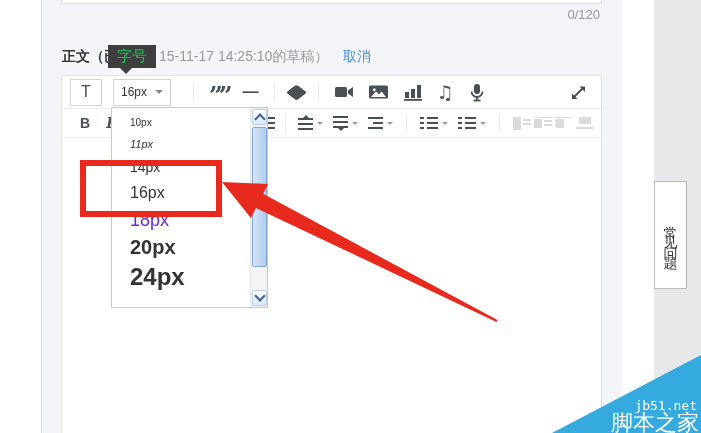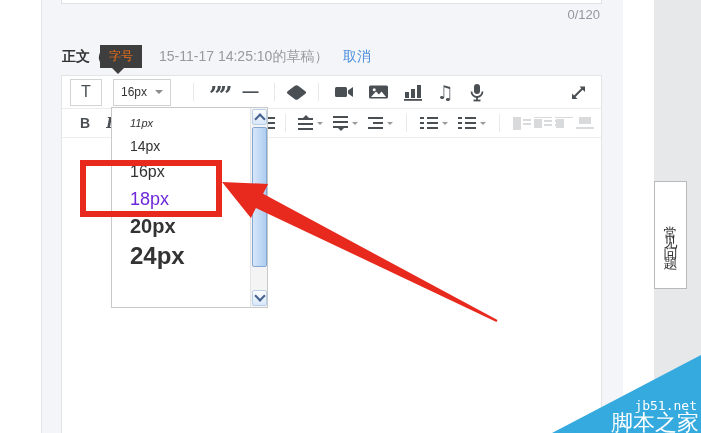--- a/index.html
+++ b/index.html
@@ -13,21 +13,21 @@
   .right-gray{position:absolute;left:654px;top:0;width:47px;height:433px;background:#e7e8ea;}
   
   .title-input{position:absolute;left:61px;top:-10px;width:539px;height:12px;background:#fff;border:1px solid #dfe1e5;}
   .counter{position:absolute;left:480px;top:7px;width:120px;text-align:right;font-size:13px;color:#9296a0;}
   
   .seg{position:absolute;top:48px;font-size:14px;white-space:nowrap;}
   .seg-prefix{left:62px;color:#999;}
   .seg-prefix b{color:#333;font-weight:bold;}
   .seg-date{left:159px;color:#999;}
   .seg-cancel{left:343px;color:#4a90dc;cursor:pointer;}
-  .tooltip{position:absolute;left:100px;top:45px;background:#3e3e3e;color:#f97316;font-size:12px;
+  .tooltip{position:absolute;left:108px;top:45px;background:#3e3e3e;color:#22c55e;font-size:15px;
     padding:4px 9px 5px;z-index:6;line-height:14px;}
   .tooltip:after{content:"";position:absolute;left:12px;bottom:-6px;border:6px solid transparent;border-top-color:#3e3e3e;border-bottom:none;}
   
   .editor{position:absolute;left:61px;top:75px;width:541px;height:358px;background:#fff;border:1px solid #e4e4e4;border-bottom:none;box-sizing:border-box;}
   .tb{display:flex;align-items:center;box-sizing:border-box;}
   .tb1{height:33px;border-bottom:1px solid #ededed;padding:0 8px;}
   .tb2{height:29px;border-bottom:1px solid #ededed;padding:0 10px;}
   .t-btn{width:30px;height:25px;border:1px solid #d4d4d4;background:#fff;display:flex;align-items:center;justify-content:center;
     font-size:16px;color:#4a4f54;margin-right:11px;}
   .size-sel{width:58px;height:27px;border:1px solid #d2d2d2;background:#fff;display:flex;align-items:center;justify-content:space-between;
@@ -230,20 +230,21 @@
       </div>
     <div class="dis">
         <i style="left:3px;top:0;width:12px;height:7px;"></i>
         <i style="left:0;top:10px;width:18px;height:2px;"></i>
       </div>
   </div>
 </div>
 
 <div class="dropdown">
   <div class="dd-items">
+    <div class="dd-item h0">10px</div>
     <div class="dd-item h1">11px</div>
     <div class="dd-item h3">14px</div>
     <div class="dd-item h4">16px</div>
     <div class="dd-item h5">18px</div>
     <div class="dd-item h6">20px</div>
     <div class="dd-item h7">24px</div>
   </div>
   <div class="sb">
     <div class="sb-btn sb-up">
         <span class="chev chev-up"></span>

